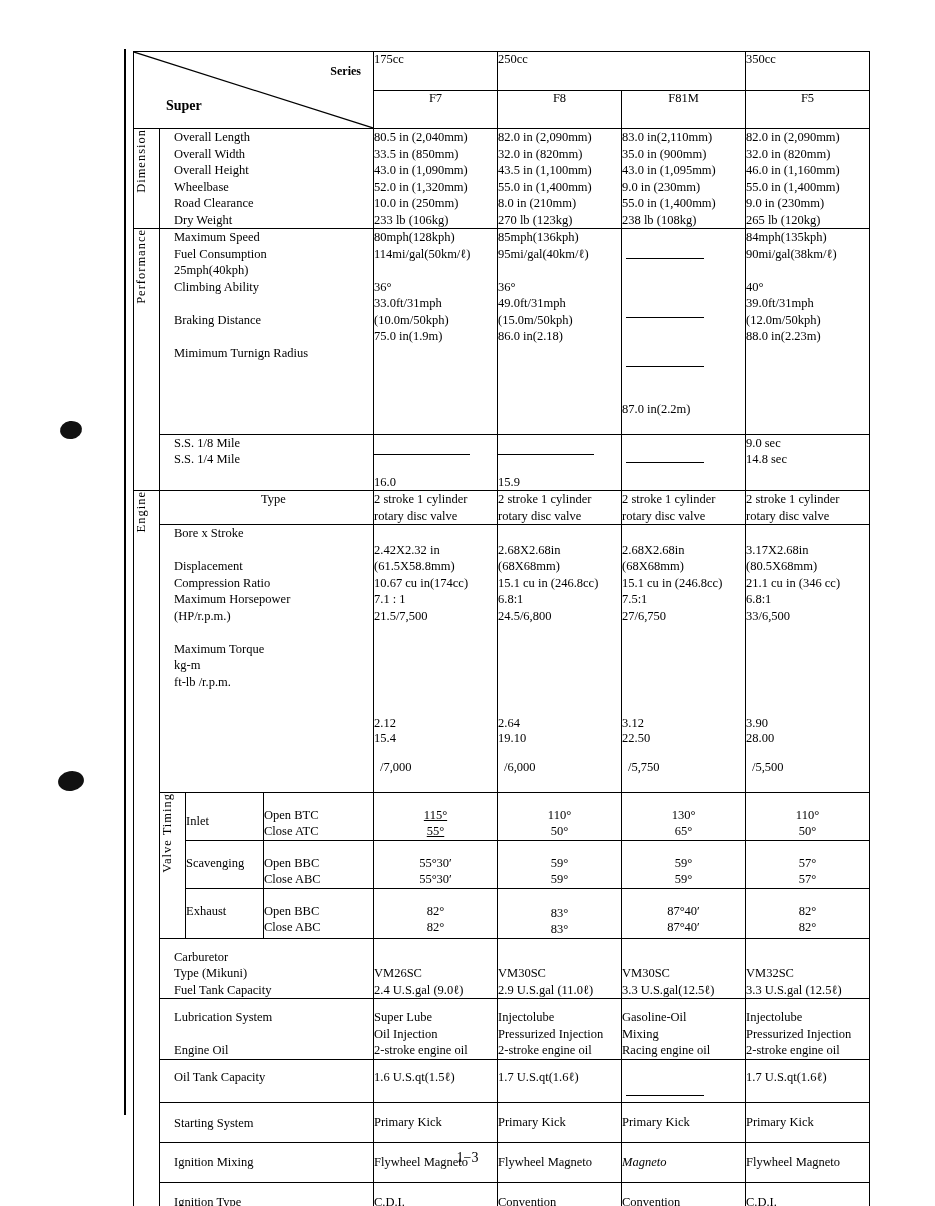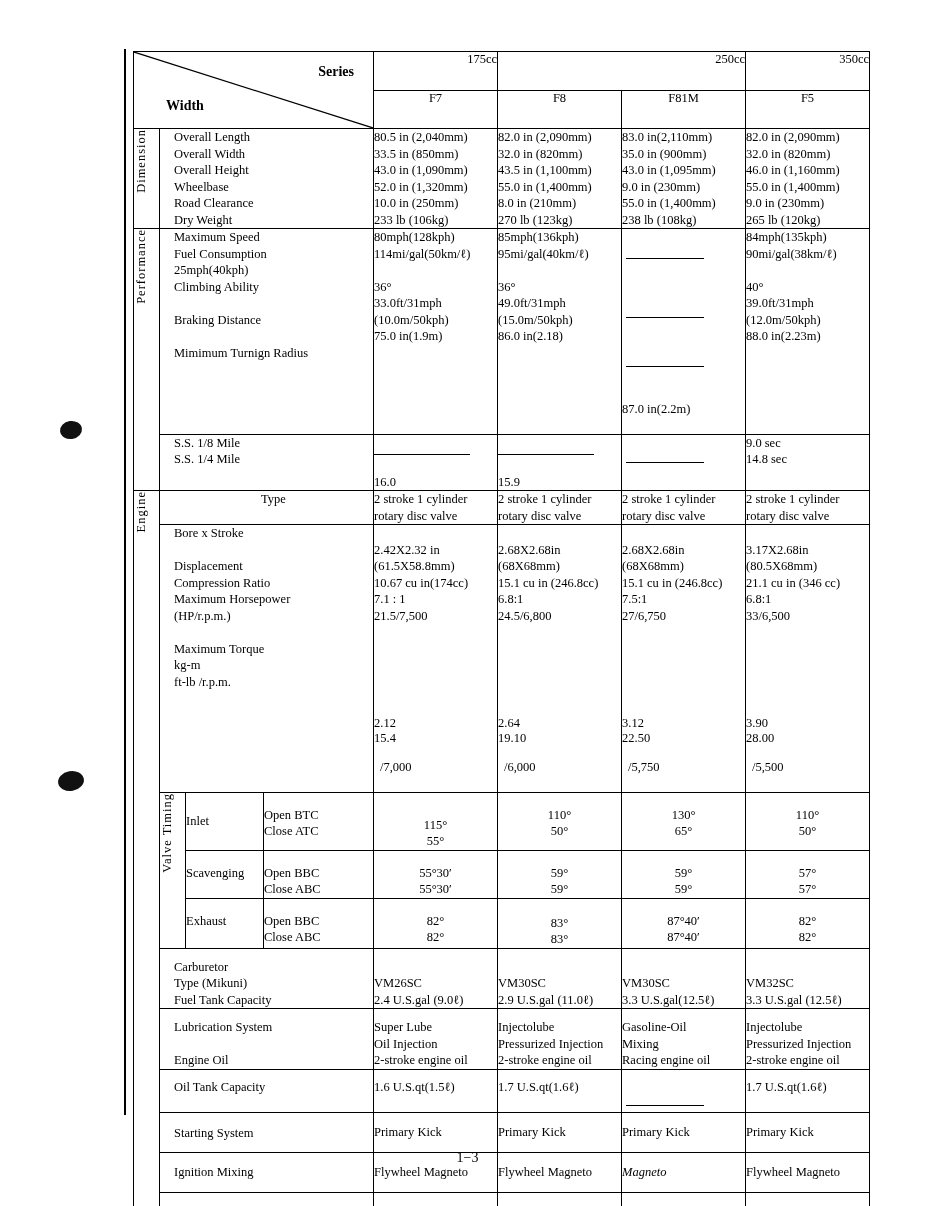--- a/index.html
+++ b/index.html
@@ -23,21 +23,21 @@
   col.c-item{width:110px;}
   col.c-d1{width:124px;}
   col.c-d2{width:124px;}
   col.c-d3{width:124px;}
   col.c-d4{width:124px;}
 
   .cell{padding:4px 6px 5px 8px;line-height:1.32;white-space:pre-line;}
   .cell.center{text-align:center;}
   .hdr-series{position:relative;height:38px;}
   .diag{position:absolute;left:0;top:0;width:100%;height:100%;}
-  .ccbig{text-align:right;font-weight:bold;font-size:15px;padding:9px 0 8px;}
+  .ccbig{text-align:left;font-weight:bold;font-size:15px;padding:9px 0 8px;}
   .model{text-align:center;font-weight:bold;font-size:15px;padding:8px 0 8px;}
 
   .vert{writing-mode:vertical-rl;transform:rotate(180deg);text-align:center;white-space:nowrap;letter-spacing:1px;font-size:12.5px;padding:0;}
   .vcell{text-align:center;vertical-align:middle;}
 
   .sub-lbl{padding:4px 4px 4px 6px;font-size:12.5px;line-height:1.3;white-space:pre-line;}
   .dash{display:inline-block;width:78px;border-top:1px solid #000;height:1px;vertical-align:middle;margin:9px 0 0 4px;}
   .ruleline{display:block;border-top:1px solid #000;width:96px;margin:3px 0 2px 0;height:0;}
   .footer{position:absolute;left:0;top:1150px;width:935px;text-align:center;font-size:14px;}
   .frac{display:inline-block;vertical-align:middle;line-height:1.25;}
@@ -62,22 +62,22 @@
         <col class="c-d3">
         <col class="c-d4">
     </colgroup>
     <tbody>
 
       <tr>
         <td colspan="4" rowspan="2" class="hdr-series" style="height:76px;position:relative;">
           <svg class="diag" viewBox="0 0 240 76" preserveAspectRatio="none">
             <line x1="0" y1="0" x2="240" y2="76" stroke="#000" stroke-width="1.2"></line>
           </svg>
-          <div style="position:absolute;right:19px;top:12px;font-weight:bold;font-size:14px;">Series</div>
-          <div style="position:absolute;left:32px;top:46px;font-weight:bold;font-size:14px;">Width</div>
+          <div style="position:absolute;right:12px;top:12px;font-weight:bold;font-size:12px;">Series</div>
+          <div style="position:absolute;left:32px;top:46px;font-weight:bold;font-size:14px;">Super</div>
         </td>
         <td class="ccbig">175cc</td>
         <td colspan="2" class="ccbig">250cc</td>
         <td class="ccbig">350cc</td>
       </tr>
       <tr>
         <td class="model">F7</td>
         <td class="model">F8</td>
         <td class="model">F81M</td>
         <td class="model">F5</td>
@@ -257,21 +257,21 @@
         </td>
       </tr>
 
       <tr>
         <td class="vcell" rowspan="3">
           <div class="vert">Valve Timing</div>
         </td>
         <td class="sub-lbl" style="padding-top:20px;">Inlet</td>
         <td class="sub-lbl" style="padding-top:14px;">Open BTC
 Close ATC</td>
-        <td class="cell center" style="padding-top:24px;">115°
+        <td class="cell center" style="padding-top:14px;text-decoration:underline;">115°
 55°</td>
         <td class="cell center" style="padding-top:14px;">110°
 50°</td>
         <td class="cell center" style="padding-top:14px;">130°
 65°</td>
         <td class="cell center" style="padding-top:14px;">110°
 50°</td>
       </tr>
       <tr>
         <td class="sub-lbl" style="padding-top:14px;">Scavenging</td>

